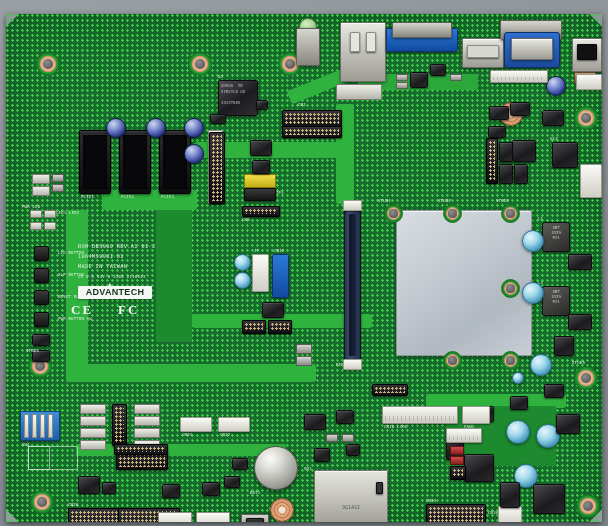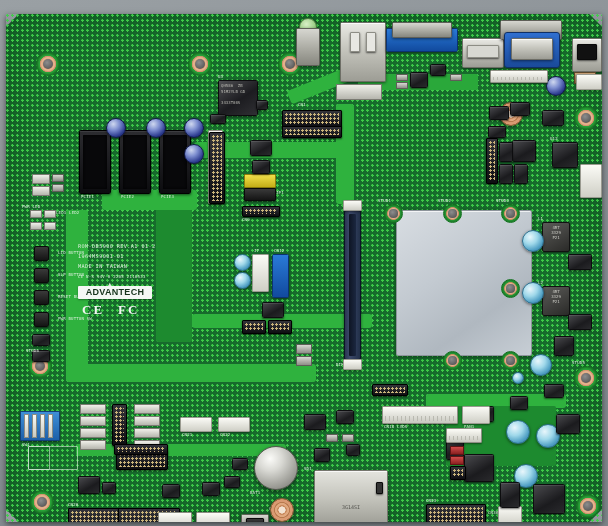--- a/index.html
+++ b/index.html
@@ -338,21 +338,21 @@
     <div class="silk" style="left:16px;top:190px;">PWR LED</div>
 
     <div class="silk" style="left:72px;top:230px;font-size:5.2px;letter-spacing:.4px;">ROM-DB5900  REV.A1 01-2</div>
     <div class="silk" style="left:72px;top:240px;font-size:5.2px;letter-spacing:.4px;">1964MS9001-01</div>
     <div class="silk" style="left:72px;top:250px;font-size:5.2px;letter-spacing:.4px;">MADE IN TAIWAN</div>
     <div class="silk" style="left:72px;top:260px;font-size:4px;letter-spacing:.3px;">CE N-S 94V-0  2205  2110533</div>
 
     <div class="logo" style="left:72px;top:272px;width:74px;height:13px;">ADVANTECH</div>
     <div class="silk" style="left:102px;top:267px;font-size:6px;">▲</div>
 
-    <div class="cert" style="left:76px;top:288px;">CE</div>
+    <div class="cert" style="left:65px;top:288px;">CE</div>
     <div class="cert" style="left:112px;top:288px;">FC</div>
 
     <div class="dipsw" style="left:14px;top:397px;width:38px;height:28px;">
       <div class="k" style="left:3px;"></div>
       <div class="k" style="left:11px;"></div>
       <div class="k" style="left:19px;"></div>
       <div class="k" style="left:27px;"></div>
     </div>
     <div class="silk" style="left:16px;top:428px;">SW1</div>
     <div class="silkbox" style="left:22px;top:432px;width:48px;height:22px;"></div>

